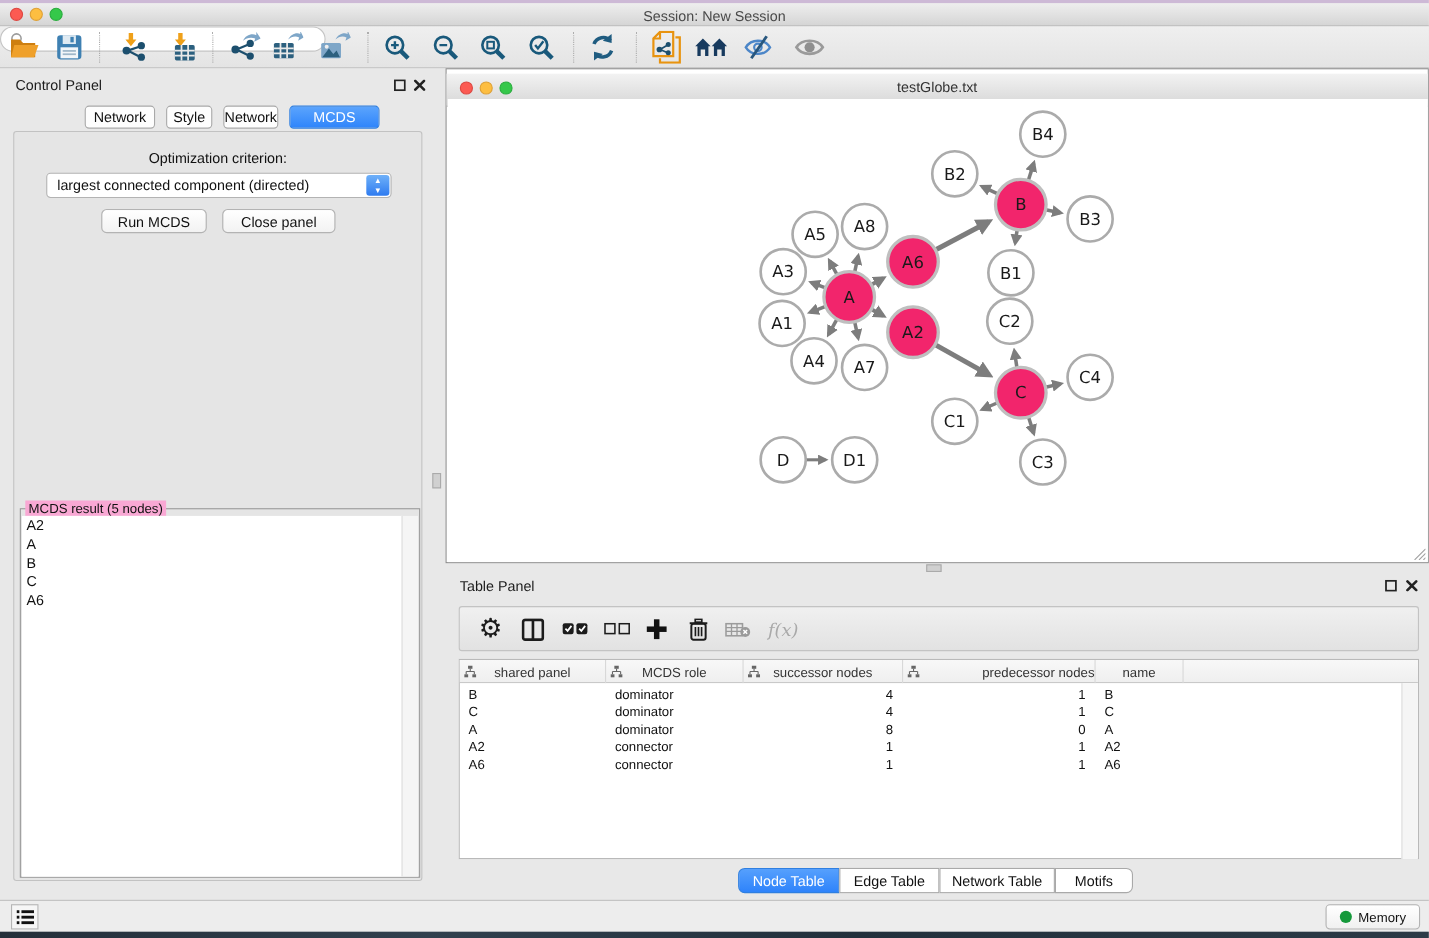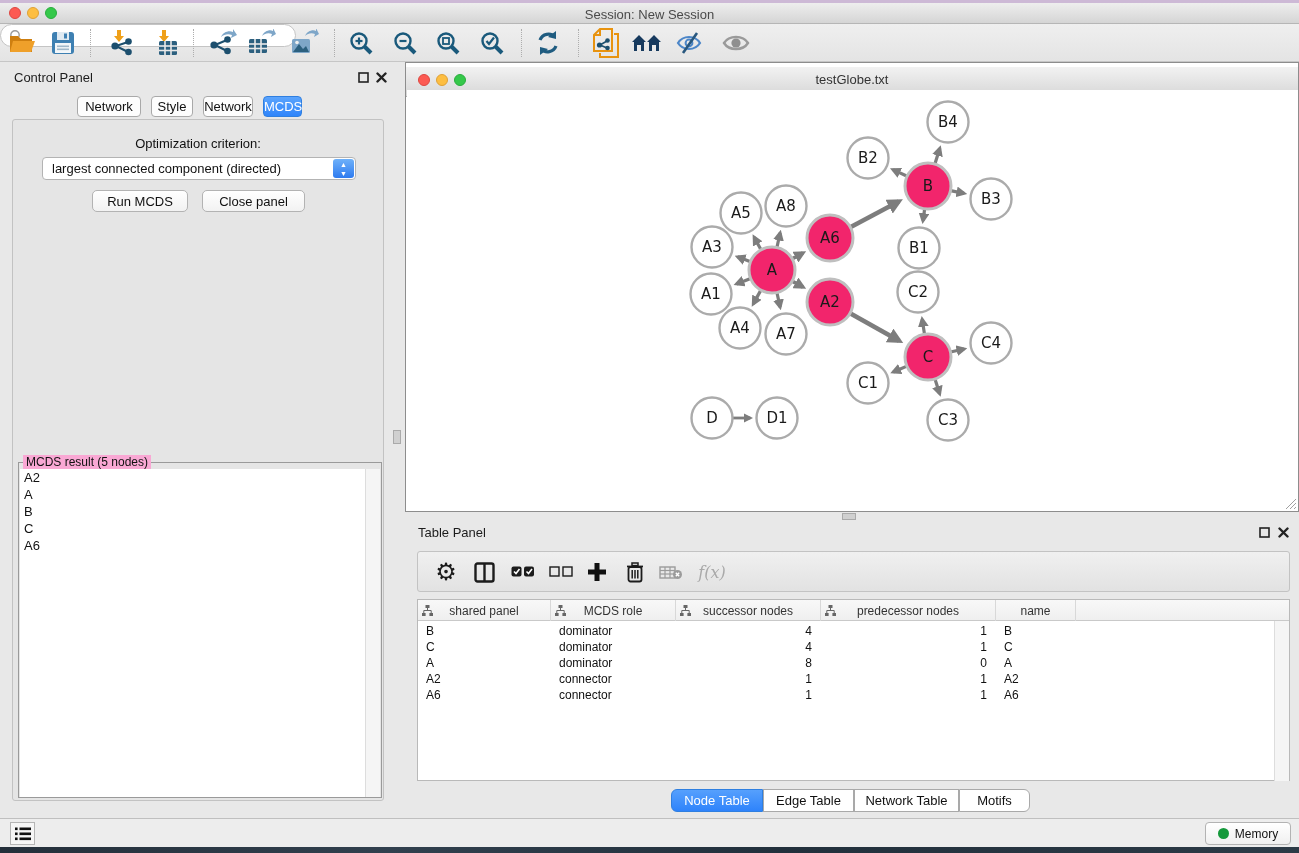--- a/index.html
+++ b/index.html
@@ -563,21 +563,21 @@
             </g>
             <g stroke="#666" stroke-width="1">
               <line x1="5.5" y1="3" x2="5.5" y2="5.5"></line>
               <line x1="1.8" y1="8" x2="1.8" y2="5.5"></line>
               <line x1="9.2" y1="8" x2="9.2" y2="5.5"></line>
               <line x1="1.8" y1="5.5" x2="9.2" y2="5.5"></line>
             </g>
           </svg>
           <span>successor nodes</span>
         </div>
-        <div class="th" style="width: 175px;">
+        <div class="th" style="width: 175px; justify-content: flex-end;">
           <svg width="11" height="11" viewBox="0 0 11 11" class="hicon">
             <g fill="#666">
               <rect x="3.5" y="0" width="4" height="3"></rect>
               <rect x="0" y="8" width="3.6" height="3"></rect>
               <rect x="7.4" y="8" width="3.6" height="3"></rect>
             </g>
             <g stroke="#666" stroke-width="1">
               <line x1="5.5" y1="3" x2="5.5" y2="5.5"></line>
               <line x1="1.8" y1="8" x2="1.8" y2="5.5"></line>
               <line x1="9.2" y1="8" x2="9.2" y2="5.5"></line>
@@ -649,18 +649,18 @@
     <button id="memory-btn">
       <span id="memory-dot"></span>
       <span>Memory</span>
     </button>
   </div>
   <div id="desktop-strip-bottom" class="abs"></div>
 
 <div class="cp-tab abs" style="left: 77px; width: 64px;">Network</div>
     <div class="cp-tab abs" style="left: 151px; width: 42px;">Style</div>
     <div class="cp-tab abs" style="left: 203px; width: 50px;">Network</div>
-    <div class="cp-tab abs sel" style="left: 263px; width: 39px;">MCDS</div>
+    <div class="cp-tab abs sel" style="left: 263px; width: 82px;">MCDS</div>
     <div class="bt-tab sel" style="left: 671px; width: 92px; border-radius: 6px 0px 0px 6px;">Node Table</div>
     <div class="bt-tab" style="left: 763px; width: 91px;">Edge Table</div>
     <div class="bt-tab" style="left: 854px; width: 105px;">Network Table</div>
     <div class="bt-tab" style="left: 959px; width: 71px; border-radius: 0px 6px 6px 0px;">Motifs</div>
   </div>
 
 </body></html>

